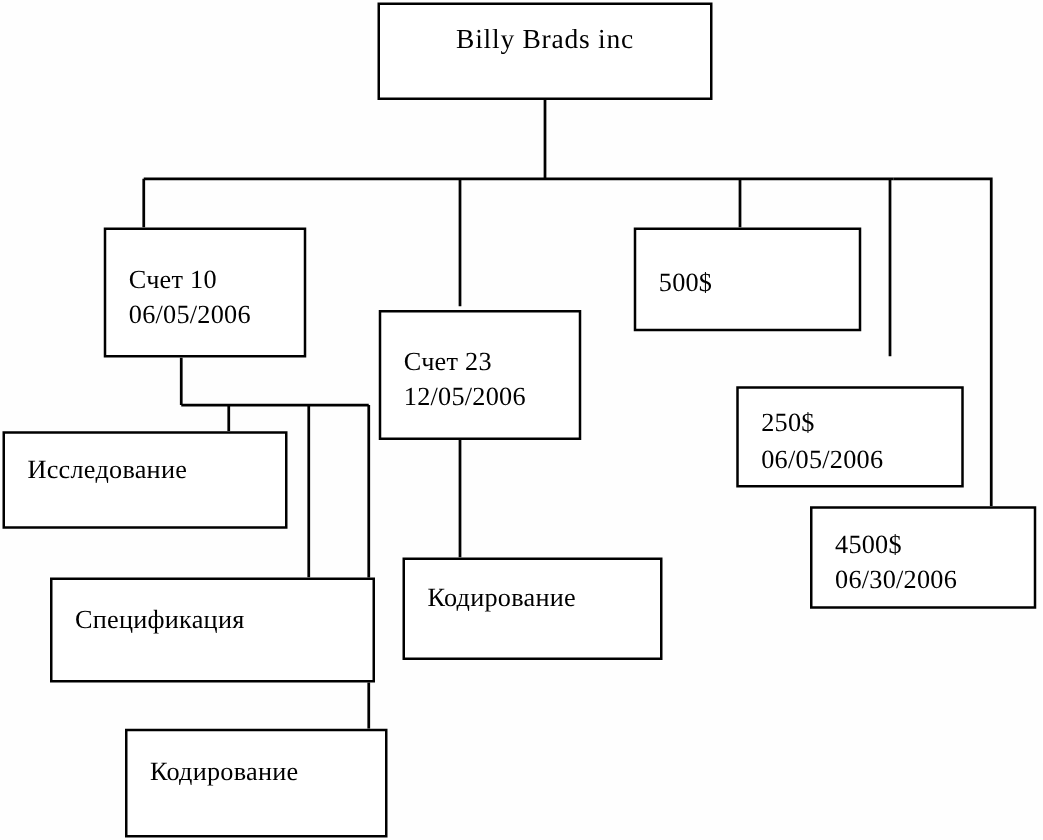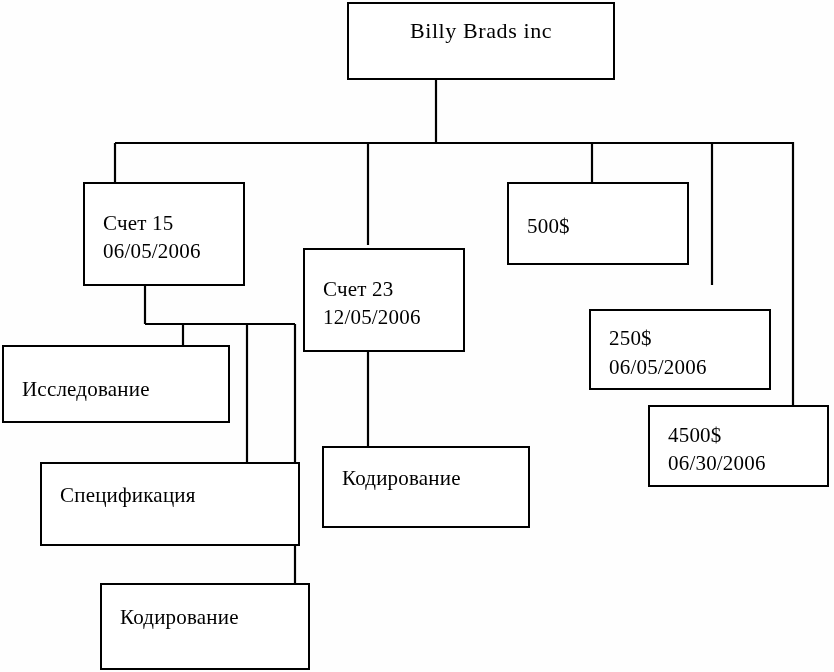--- a/index.html
+++ b/index.html
@@ -79,43 +79,43 @@
       <path d="M 712,143 L 712,285"></path>
       <path d="M 715,143 L 793,143 L 793,405"></path>
       <path d="M 145,286 L 145,324"></path>
       <path d="M 145,324 L 295,324"></path>
       <path d="M 183,324 L 183,345"></path>
       <path d="M 247,324 L 247,462"></path>
       <path d="M 295,324 L 295,583"></path>
       <path d="M 368,349 L 368,446"></path>
     </svg>
   <div id="node-layer">
-      <div class="node title center" style="left: 302px; top: 2px; width: 268px; height: 78px; margin-left: 45px;">
+      <div class="node title center" style="left: 302px; top: 2px; width: 268px; height: 78px;">
         <div class="line1">Billy Brads inc</div>
       </div>
       <div class="node" style="left: 83px; top: 182px; width: 162px; height: 104px;">
-        <div class="line1">Счет 15</div>
+        <div class="line1">Счет 10</div>
         <div class="line2">06/05/2006</div>
       </div>
       <div class="node" style="left: 303px; top: 248px; width: 162px; height: 104px;">
         <div class="line1">Счет 23</div>
         <div class="line2">12/05/2006</div>
       </div>
       <div class="node" style="left: 507px; top: 182px; width: 182px; height: 83px;">
         <div class="line1">500$</div>
       </div>
       <div class="node" style="left: 589px; top: 285px; width: 182px; height: 81px; margin-top: 24px;">
         <div class="line1">250$</div>
         <div class="line2">06/05/2006</div>
       </div>
       <div class="node" style="left: 648px; top: 405px; width: 181px; height: 82px;">
         <div class="line1">4500$</div>
         <div class="line2">06/30/2006</div>
       </div>
-      <div class="node single" style="left: 2px; top: 345px; width: 228px; height: 78px; justify-content: flex-end;">
+      <div class="node single" style="left: 2px; top: 345px; width: 228px; height: 78px;">
         <div class="line1">Исследование</div>
       </div>
       <div class="node single" style="left: 40px; top: 462px; width: 260px; height: 84px;">
         <div class="line1">Спецификация</div>
       </div>
       <div class="node single" style="left: 100px; top: 583px; width: 210px; height: 87px;">
         <div class="line1">Кодирование</div>
       </div>
       <div class="node single" style="left: 322px; top: 446px; width: 208px; height: 82px;">
         <div class="line1">Кодирование</div>

